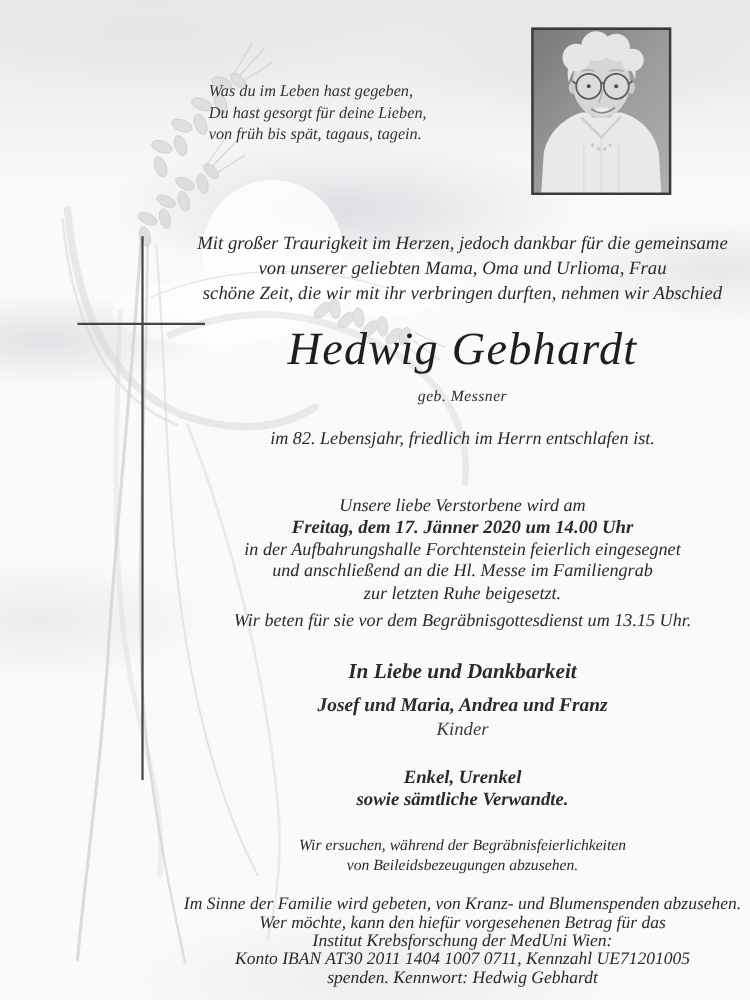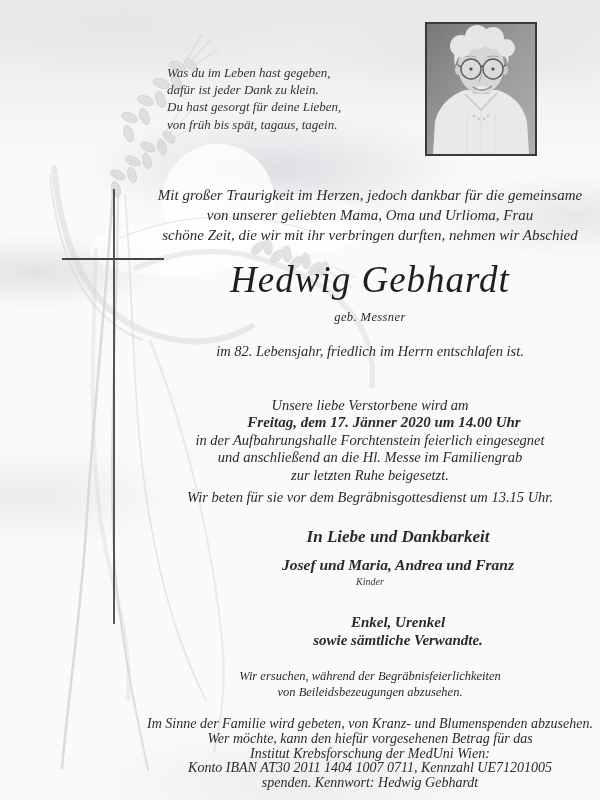--- a/index.html
+++ b/index.html
@@ -29,26 +29,26 @@
   .photo svg{display:block;width:108px;height:130px;}
   .intro{top:185px;font-size:15px;line-height:20.2px;}
   .name{top:258px;font-size:37px;font-weight:400;letter-spacing:1px;color:#1e1e1e;margin:0;}
   .maiden{top:310px;font-size:12.5px;letter-spacing:.4px;}
   .passing{top:342px;font-size:14.5px;line-height:18.6px;}
   .funeral{top:397px;font-size:14.5px;line-height:17.4px;}
   .funeral .dt{font-size:15px;}
   .prayer{top:489px;font-size:14.5px;}
   .heading{top:527px;font-size:17px;}
   .children{top:556px;font-size:15.5px;}
-  .childlabel{top:576px;font-size:10px;color:#3c3c3c;}
+  .childlabel{top:576px;font-size:15px;color:#3c3c3c;}
   .grand{top:614px;font-size:15px;}
   .relatives{top:632px;font-size:15px;}
   .condolence{top:668px;font-size:12.5px;line-height:16.4px;}
   .donation{top:717px;font-size:14px;line-height:14.8px;}
-  .b{font-weight:700;margin-left:28px;}
+  .b{font-weight:700;}
 </style>
 </head>
 <body>
 
 <div class="page">
 
   <svg class="artwork" viewBox="0 0 600 800" xmlns="http://www.w3.org/2000/svg" aria-hidden="true">
     <g>
       <circle cx="218" cy="200" r="56" fill="#ffffff" opacity="0.8"></circle>
       <ellipse cx="300" cy="224" rx="66" ry="30" fill="#ffffff" opacity="0.55"></ellipse>
@@ -105,21 +105,20 @@
     </g>
 
     <g stroke="#454545" stroke-width="1.8">
       <path d="M114,189 V624"></path>
       <path d="M62,259 H164"></path>
     </g>
   </svg>
 
   <div class="abs poem">
     <div>Was du im Leben hast gegeben,</div>
-    <div>dafür ist jeder Dank zu klein.</div>
     <div>Du hast gesorgt für deine Lieben,</div>
     <div>von früh bis spät, tagaus, tagein.</div>
   </div>
 
   <figure class="abs photo">
     <svg viewBox="0 0 108 130" xmlns="http://www.w3.org/2000/svg" aria-hidden="true">
       <defs>
         <linearGradient id="pbg" x1="0" y1="0" x2="1" y2="1">
           <stop offset="0" stop-color="#787878"></stop>
           <stop offset="0.5" stop-color="#9a9a9a"></stop>

